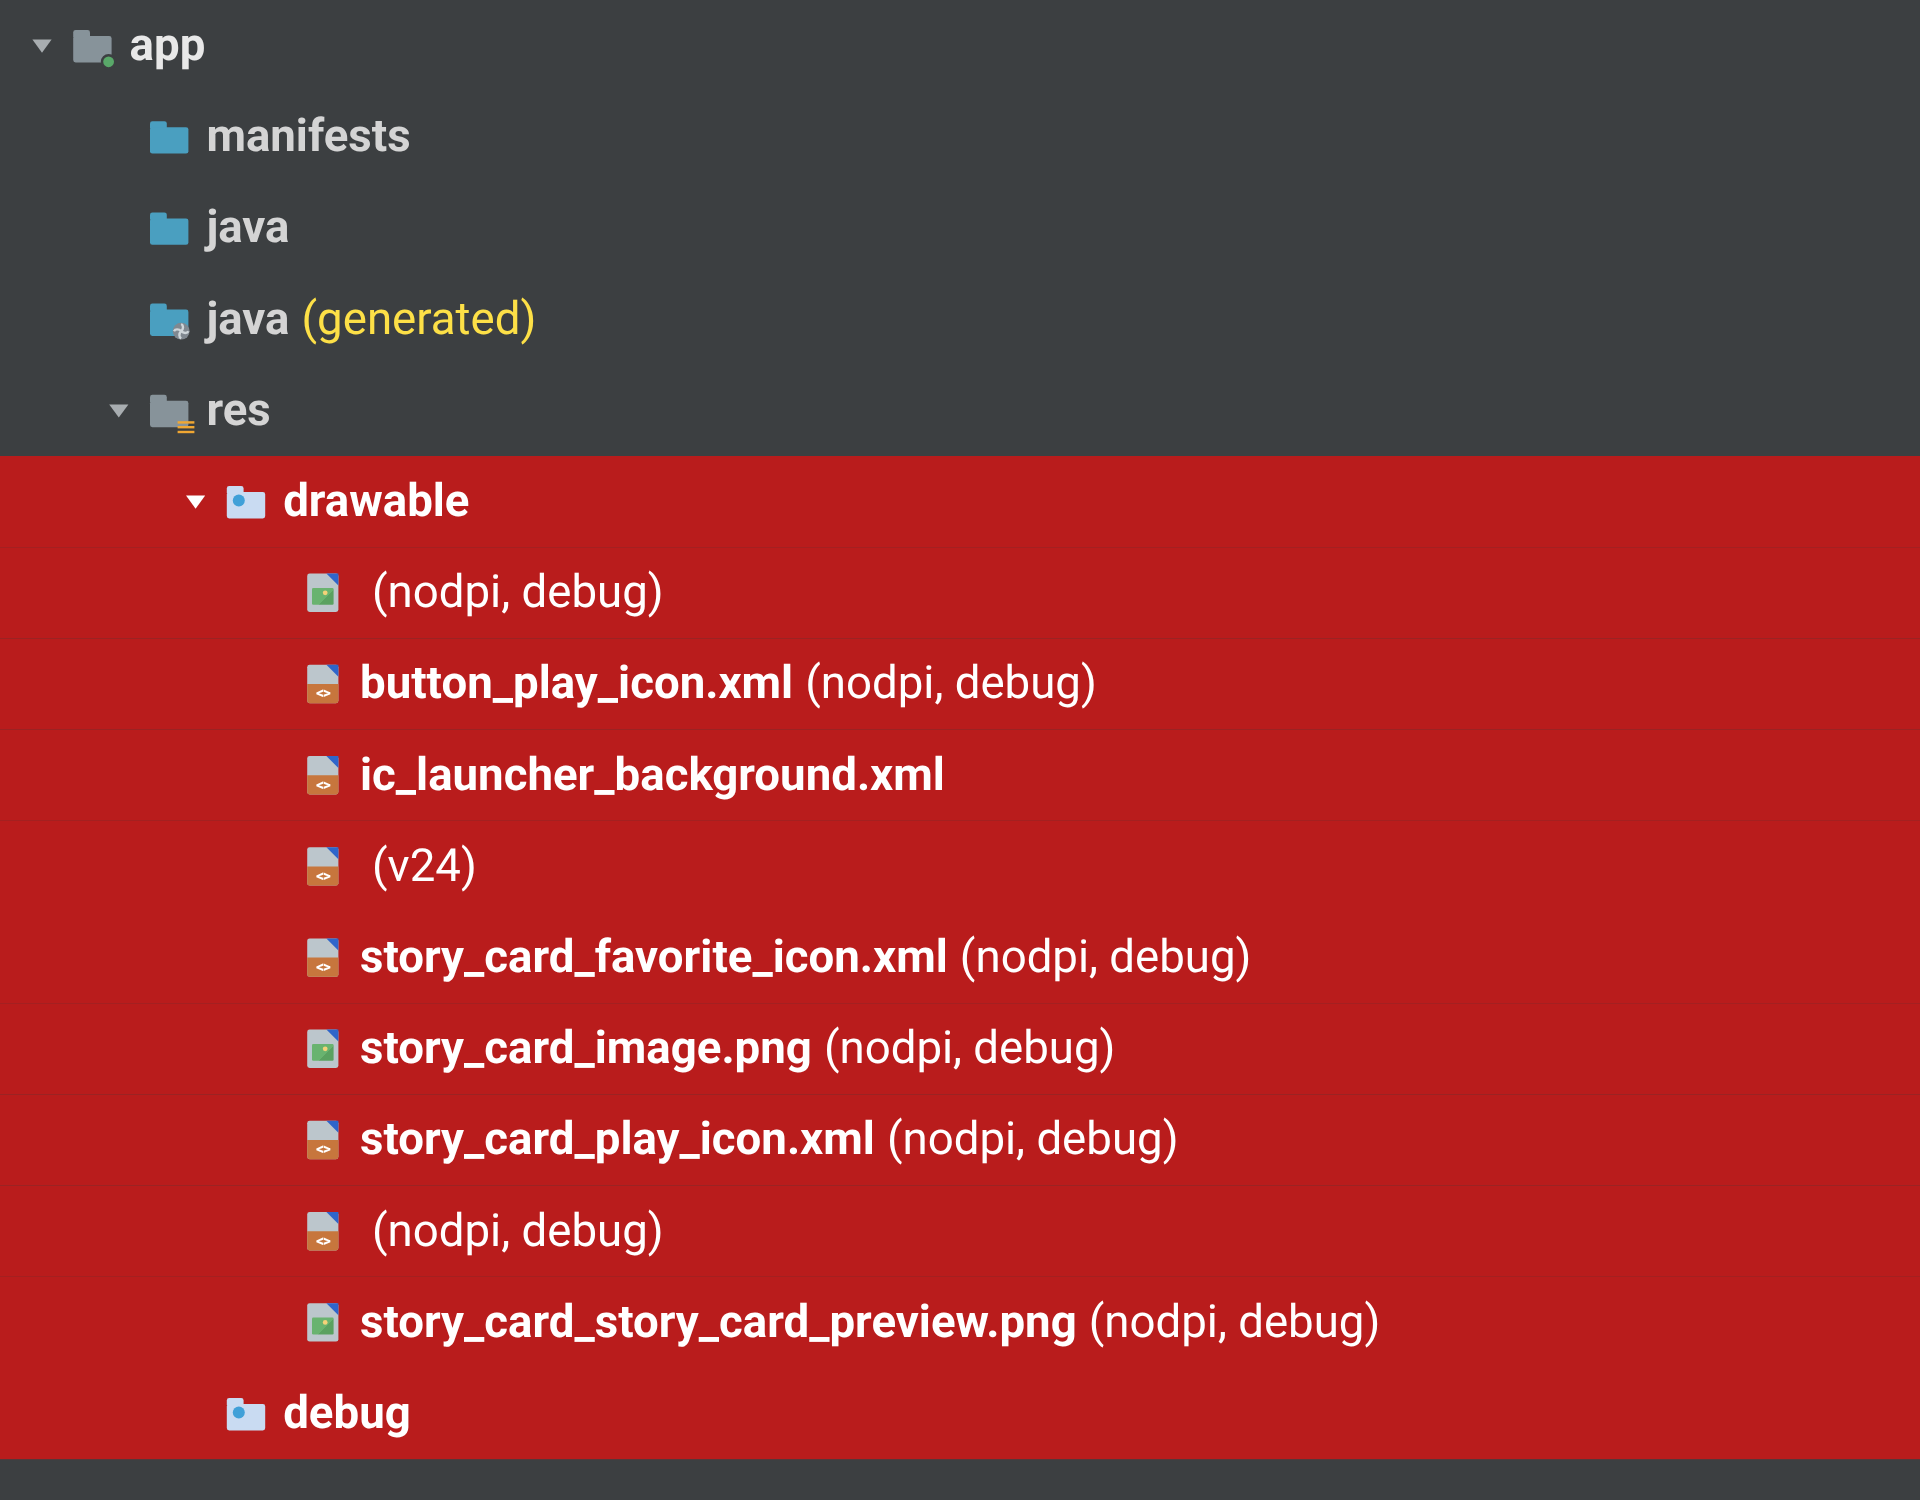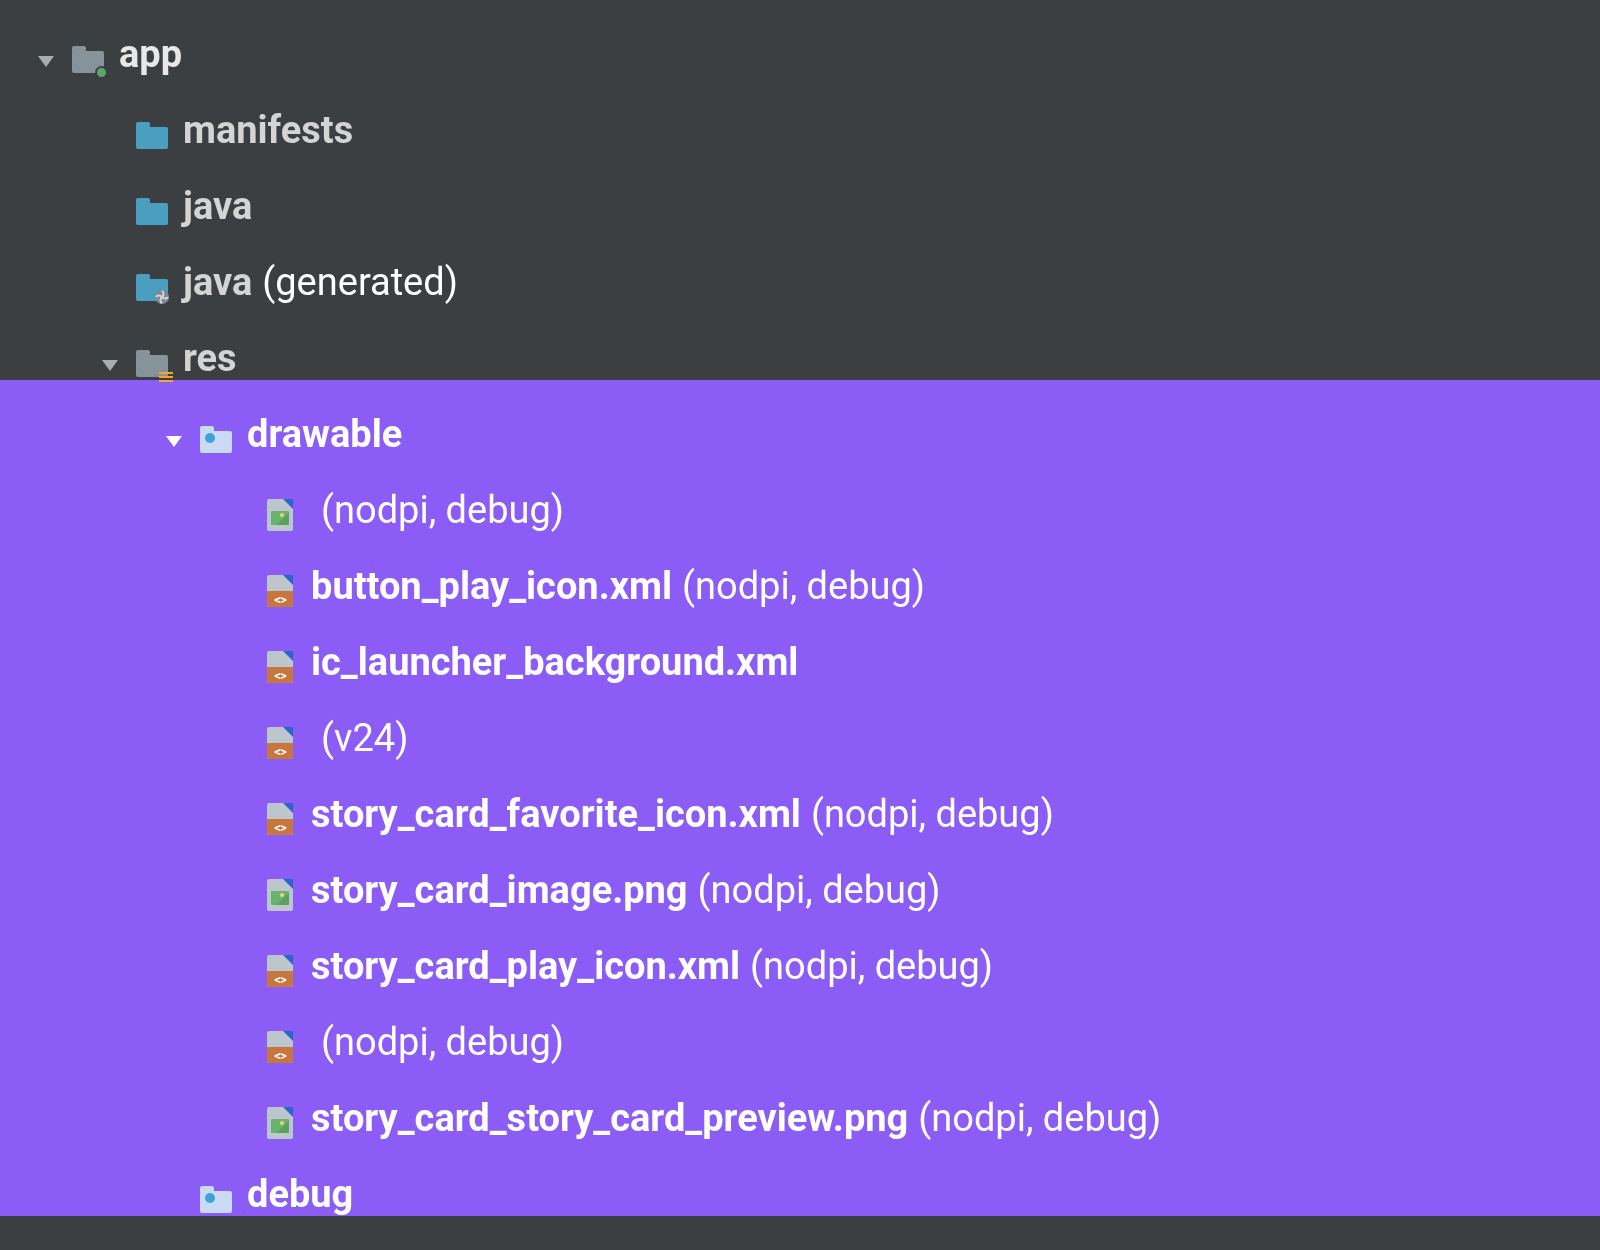--- a/index.html
+++ b/index.html
@@ -8,26 +8,26 @@
     height: 1250px;
     background: #3c3f41;
     font-family: -apple-system, BlinkMacSystemFont, "Segoe UI", Roboto, sans-serif;
     font-size: 38px;
     color: #d4d4d4;
     overflow: hidden;
   }
   .tree { user-select: none; }
   .row {
     display: flex;
-    align-items: flex-end;
+    align-items: center;
     height: 76px;
-    padding-left: 31px;
+    padding-left: 20px;
     white-space: nowrap;
   }
-  .row.selected { background: #8b5cf6; color: #ffffff; }
+  .row.selected { background: #b91c1c; color: #ffffff; }
   .indent { display: inline-block; height: 1px; }
   .arrow {
     width: 30px;
     height: 30px;
     display: inline-flex;
     align-items: center;
     justify-content: center;
     margin-right: 10px;
     flex-shrink: 0;
   }
@@ -39,21 +39,21 @@
     display: inline-flex;
     align-items: center;
     justify-content: center;
     margin-right: 14px;
     flex-shrink: 0;
     position: relative;
   }
   .label { font-weight: 700; }
   .label.bold { font-weight: 700; color: #e8e8e8; }
   .row.selected .label, .row.selected .qualifier { color: #ffffff; }
-  .qualifier { color: #ffffff; margin-left: 10px; }
+  .qualifier { color: #fde047; margin-left: 10px; }
 
   
   .folder-shape {
     width: 32px; height: 26px; position: relative;
   }
   .folder-shape::before {
     content: ""; position: absolute; left: 0; top: 0;
     width: 14px; height: 6px; background: currentColor; border-radius: 2px 2px 0 0;
   }
   .folder-shape::after {

